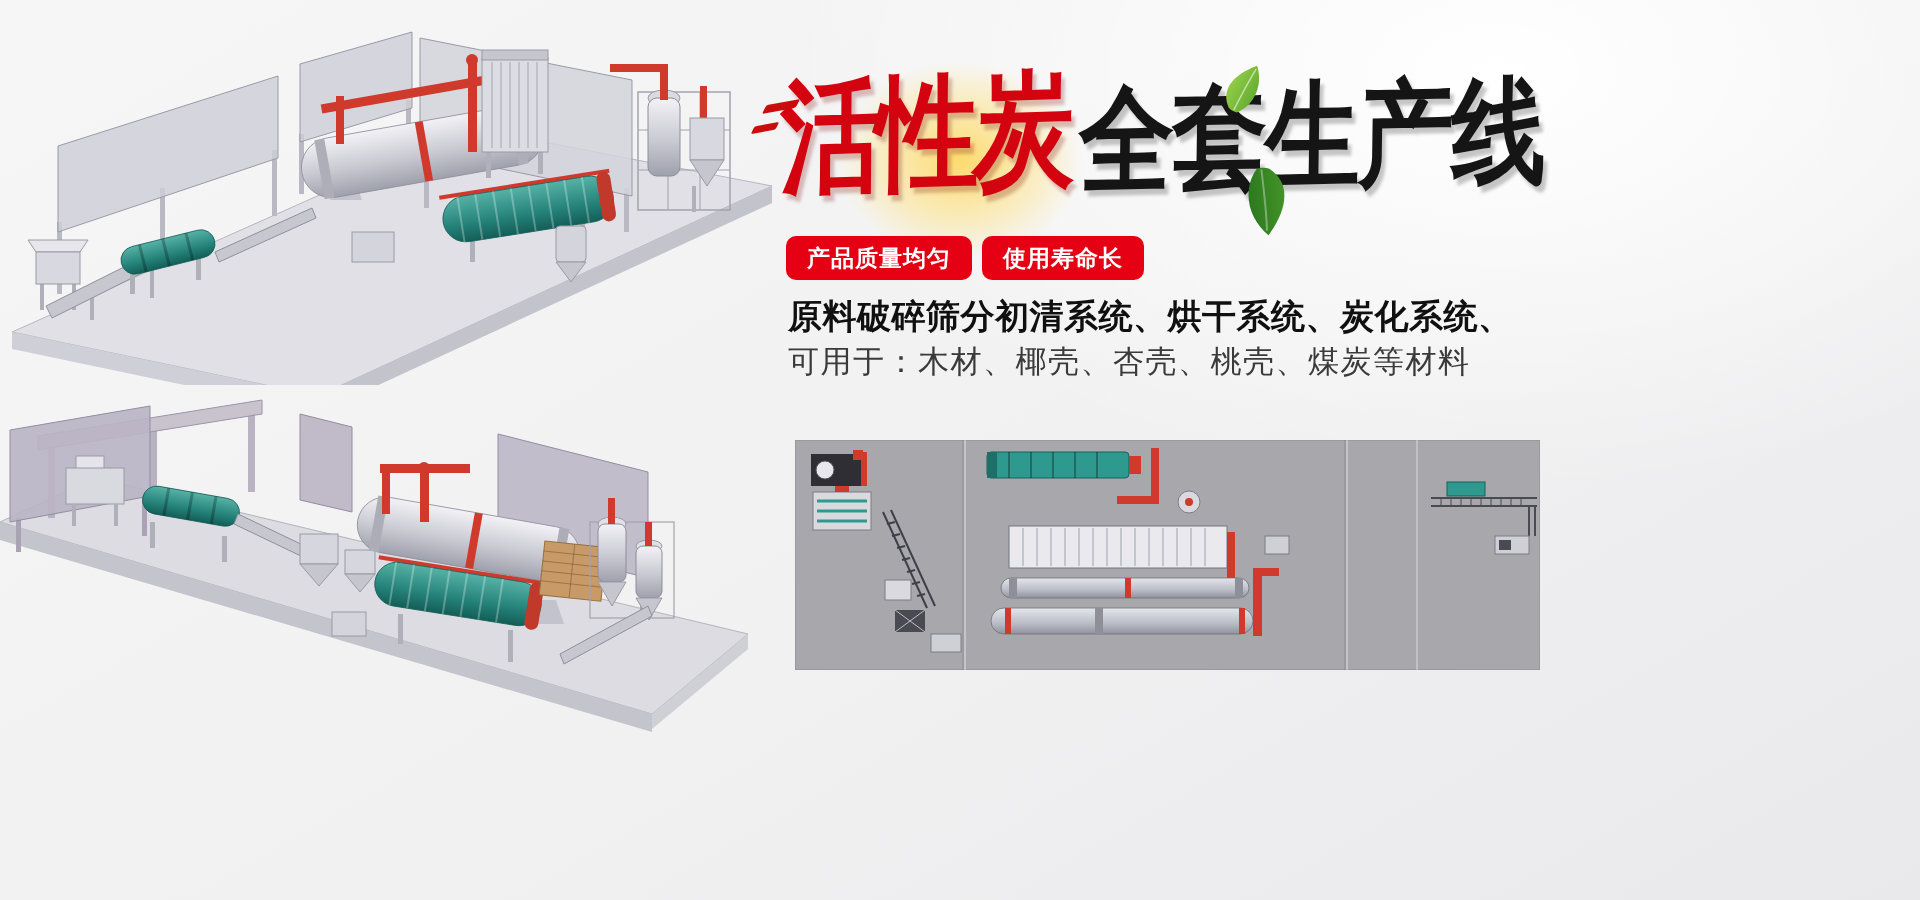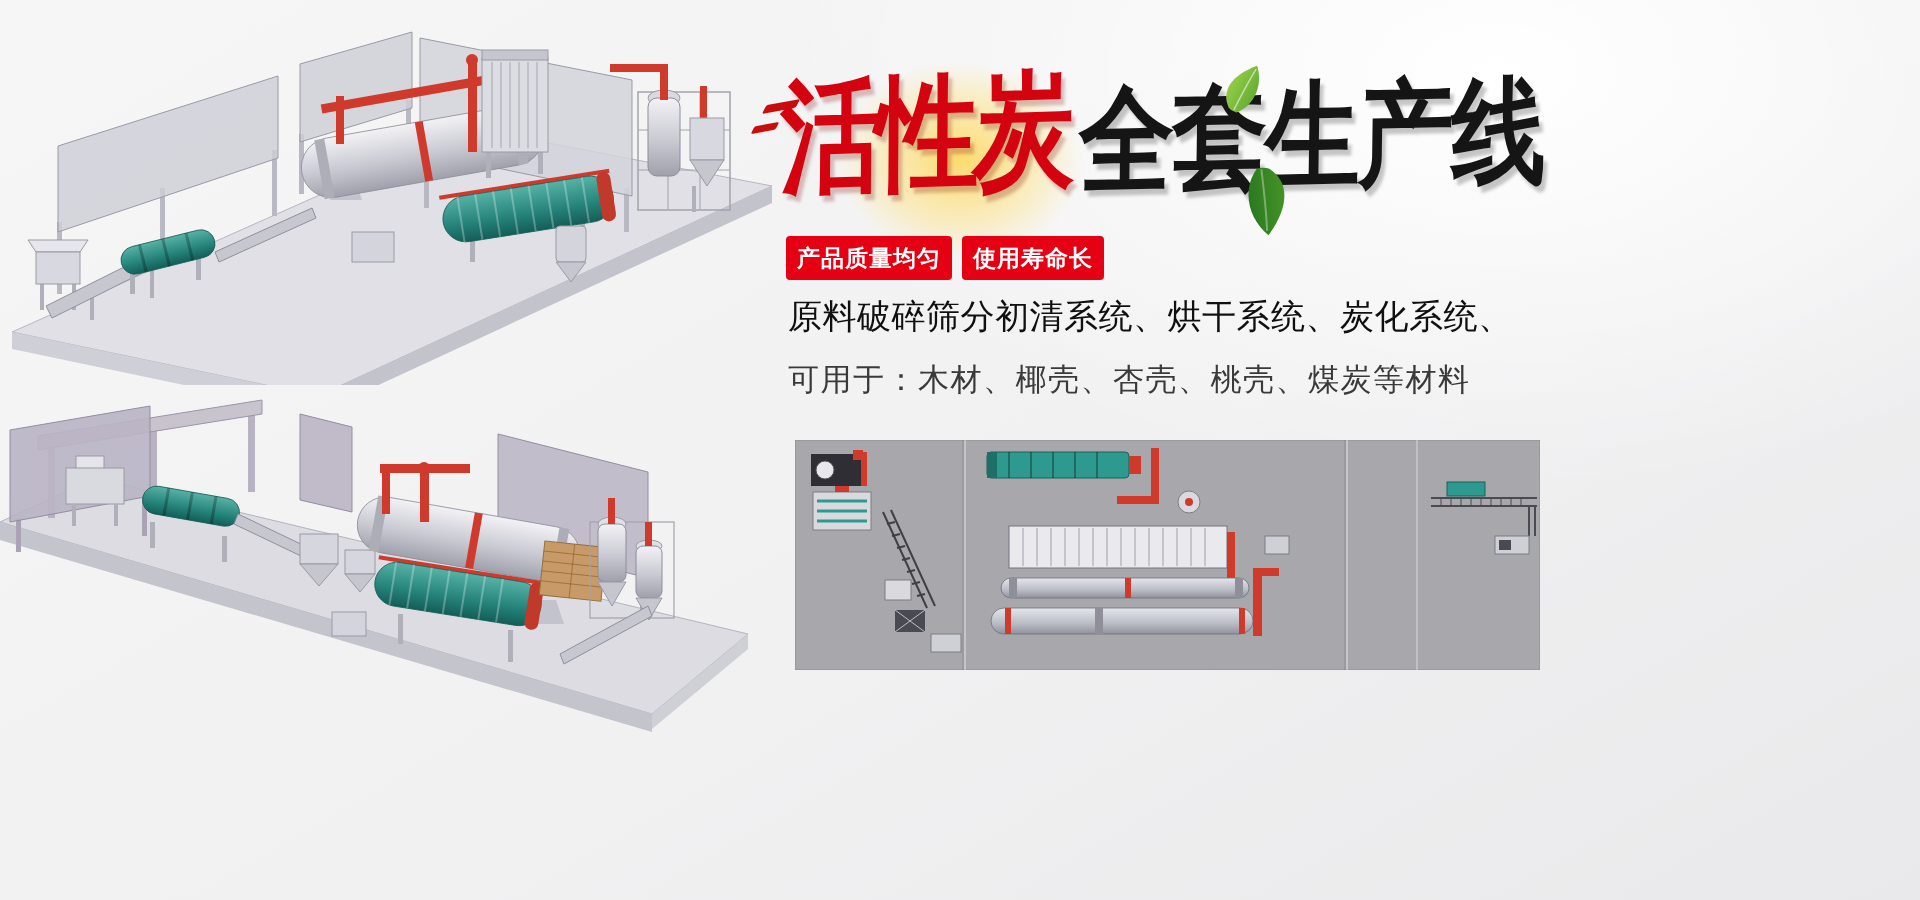--- a/index.html
+++ b/index.html
@@ -33,26 +33,26 @@
   }
   .dash { position:absolute; background:#c90d0d; border-radius:2px; transform:skewX(-35deg) rotate(-12deg); }
   .d1 { left:-14px; top:16px; width:30px; height:9px; }
   .d2 { left:-26px; top:38px; width:22px; height:8px; }
   .leaf { position:absolute; }
   .leaf1 { left:440px; top:-18px; width:48px; height:44px; transform:rotate(-18deg); }
   .leaf2 { left:452px; top:84px; width:66px; height:58px; transform:rotate(128deg); }
 
   .badges { position:absolute; left:786px; top:236px; display:flex; gap:10px; z-index:2; }
   .badge {
-    height:44px; line-height:44px; padding:0 11px; border-radius:4px;
+    height:44px; line-height:44px; padding:0 21px; border-radius:10px;
     background:#e50113; color:#ffffff; font-size:23px; font-weight:bold; letter-spacing:1px;
   }
   .desc { position:absolute; left:788px; top:294px; z-index:2; }
-  .desc .b { font-size:34px; font-weight:normal; color:#101010; line-height:45px; letter-spacing:.5px;text-align:center; }
-  .desc .n { font-size:31px; font-weight:normal; color:#3a3a3a; margin-top:20px; line-height:42px; letter-spacing:1.5px; }
+  .desc .b { font-size:34px; font-weight:bold; color:#101010; line-height:45px; letter-spacing:.5px;text-align:center; }
+  .desc .n { font-size:31px; font-weight:normal; color:#3a3a3a; margin-top:2px; line-height:42px; letter-spacing:1.5px; }
 
   .diagram { position:absolute; left:795px; top:440px; width:745px; height:230px; z-index:2; box-shadow:0 0 0 1px #91919a inset; }
   .diagram svg { display:block; width:100%; height:100%; }
 </style>
 </head>
 <body>
 
 <div class="page">
 
   <svg class="render-top" viewBox="0 0 775 385">

